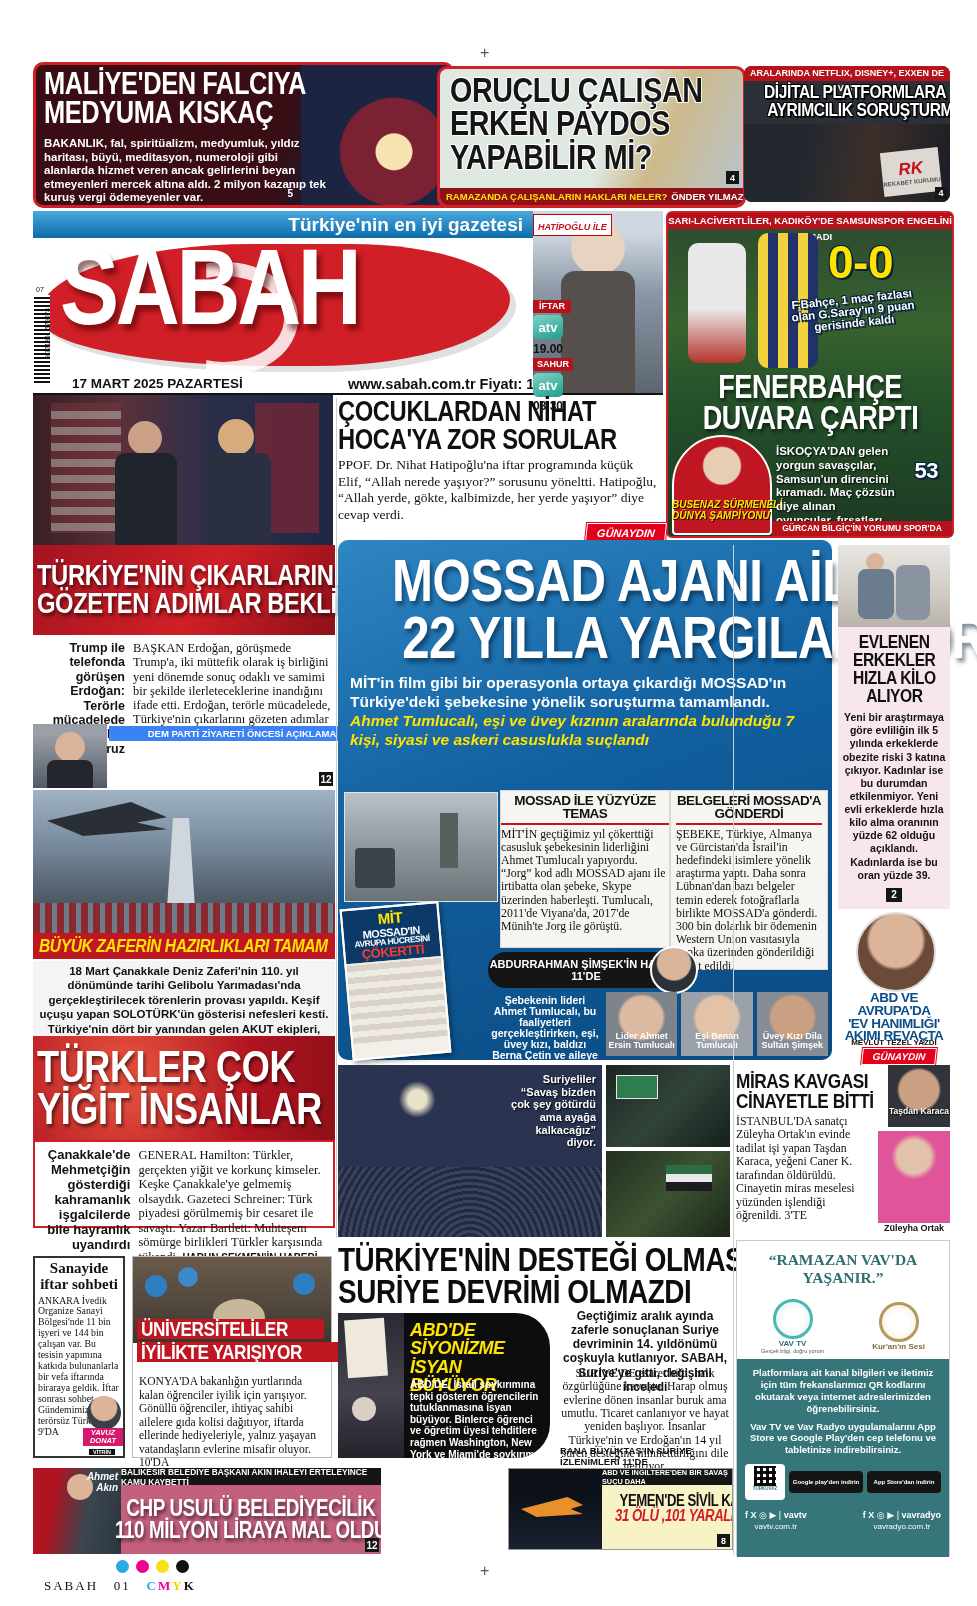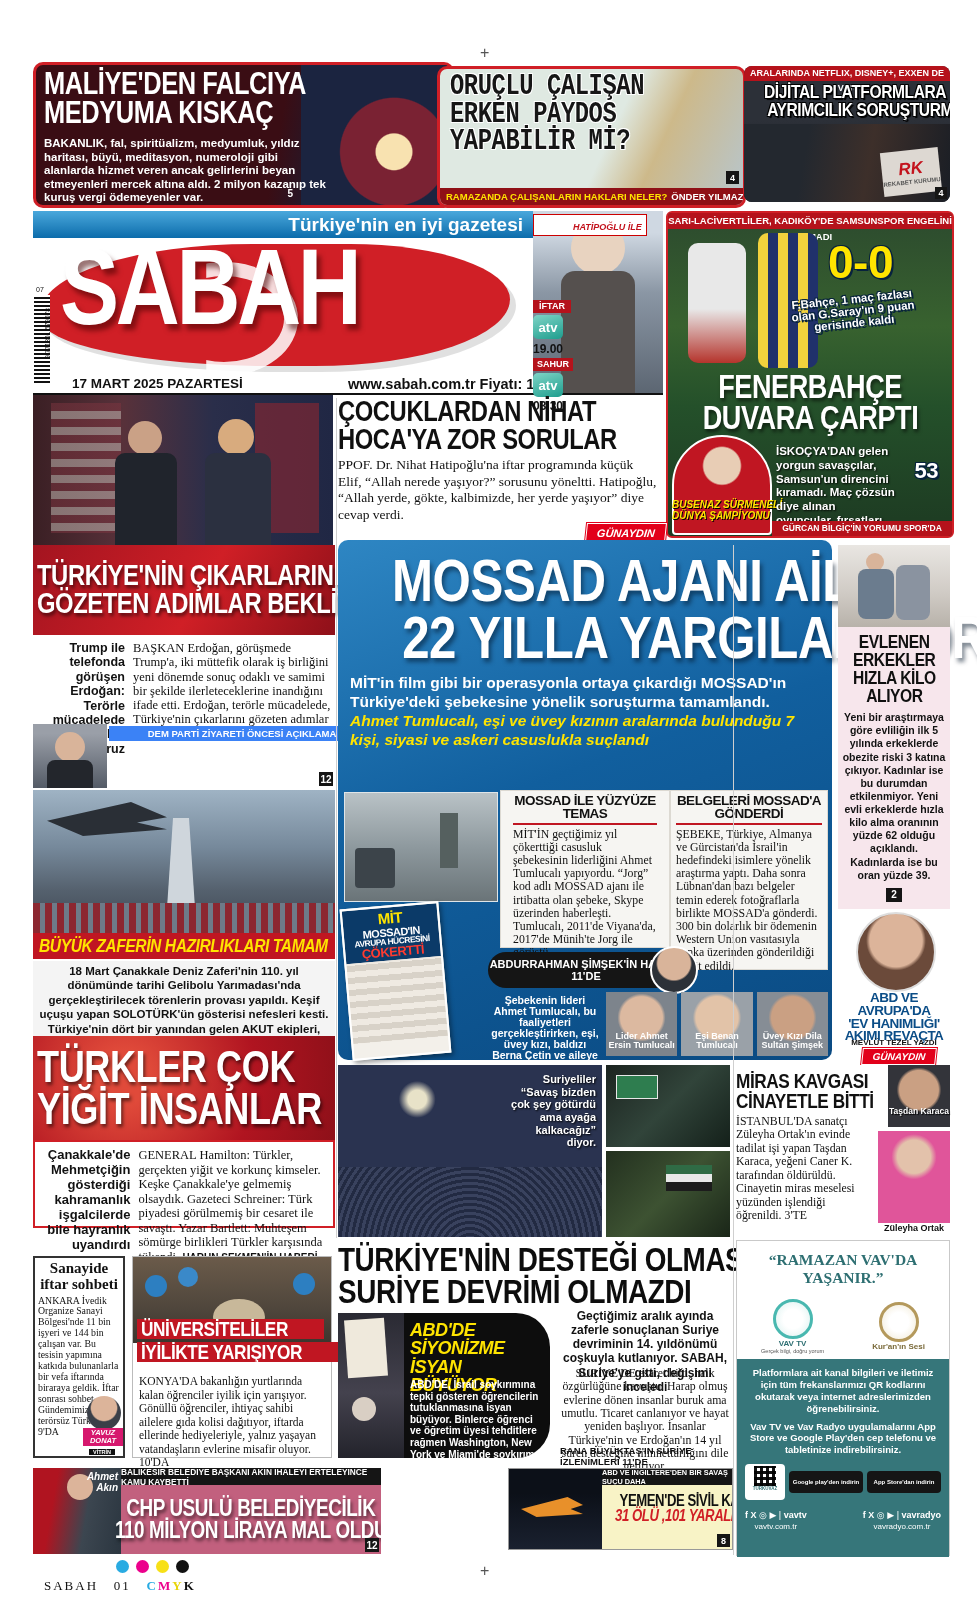--- a/index.html
+++ b/index.html
@@ -45,21 +45,21 @@
     <div class="abs photo" style="right:0;top:0;width:150px;height:140px;background:radial-gradient(circle at 62% 62%,#f8e2b0 0 14%,#7a2233 15% 42%,#1b2440 43%);"></div>
     <div class="abs hl wt" style="left:8px;top:4px;font-size:31px;">
       <span class="sqz">MALİYE'DEN FALCIYA</span><br>
       <span class="sqz">MEDYUMA KISKAÇ</span>
     </div>
     <div class="abs wt b" style="left:8px;top:72px;width:282px;font-size:11.5px;line-height:1.18;">BAKANLIK, fal, spiritüalizm, medyumluk, yıldız haritası, büyü, meditasyon, numeroloji gibi alanlarda hizmet veren ancak gelirlerini beyan etmeyenleri mercek altına aldı. 2 milyon kazanıp tek kuruş vergi ödemeyenler var.</div>
     <div class="abs wt b" style="right:158px;bottom:6px;font-size:10px;">5</div>
   </div>
 
   <div class="abs rbox" style="left:437px;top:66px;width:303px;height:136px;background:linear-gradient(115deg,#dfe9e2 55%,#cdb98a 70%,#b7c6ce);">
-    <div class="abs hl stroke-wt" style="left:10px;top:4px;font-size:29px;color:#161616;font-family:Liberation Mono, monospace;">
+    <div class="abs hl stroke-wt" style="left:10px;top:4px;font-size:35px;color:#161616;">
       <span class="sqz">ORUÇLU ÇALIŞAN</span><br>
       <span class="sqz">ERKEN PAYDOS</span><br>
       <span class="sqz">YAPABİLİR Mİ?</span>
     </div>
     <div class="abs" style="left:0;bottom:0;width:100%;height:17px;background:#8f1016;display:flex;align-items:center;padding:0 6px;box-sizing:border-box;white-space:nowrap;">
       <span class="b" style="color:#ffe400;font-size:9.5px;">RAMAZANDA ÇALIŞANLARIN HAKLARI NELER?</span>
       <span class="b wt" style="font-size:9.5px;margin-left:4px;">ÖNDER YILMAZ / İŞ'İN DOĞRUSU</span>
     </div>
     <div class="abs pg" style="right:4px;bottom:21px;width:13px;height:13px;font-size:9px;">4</div>
   </div>
@@ -93,21 +93,21 @@
   <div class="abs" style="left:36px;top:286px;font-size:7px;">07</div>
   <div class="abs b" style="left:72px;top:376px;font-size:13.5px;">17 MART 2025 PAZARTESİ</div>
   <div class="abs b" style="left:348px;top:376px;font-size:14.5px;">www.sabah.com.tr  Fiyatı: 10 TL</div>
   <div class="abs" style="left:33px;top:393px;width:630px;height:2px;background:#111;"></div>
 
   <div class="abs" style="left:533px;top:211px;width:130px;height:182px;background:linear-gradient(180deg,#cfd8e2 12%,#8a96a4 45%,#5c6672);overflow:hidden;">
     <div class="abs circ" style="left:38px;top:10px;width:54px;height:54px;background:#e8d3c0;"></div>
     <div class="abs" style="left:28px;top:60px;width:74px;height:130px;background:#55504e;border-radius:14px 14px 0 0;"></div>
   </div>
   <div class="abs" style="left:533px;top:214px;background:#fff;padding:1px 4px;border:1px solid #c00;">
-    <span class="b i" style="color:#c3121c;font-size:9px;margin-left:35px;">HATİPOĞLU İLE</span>
+    <span class="b i" style="color:#c3121c;font-size:9px;">HATİPOĞLU İLE</span>
   </div>
   <div class="abs kick" style="left:533px;top:300px;width:38px;height:13px;font-size:9px;line-height:13px;">İFTAR</div>
   <div class="abs atv" style="left:533px;top:315px;width:30px;height:24px;font-size:13px;">atv</div>
   <div class="abs b" style="left:533px;top:342px;font-size:12px;">19.00</div>
   <div class="abs kick" style="left:533px;top:358px;width:40px;height:13px;font-size:9px;line-height:13px;">SAHUR</div>
   <div class="abs atv" style="left:533px;top:373px;width:30px;height:24px;font-size:13px;">atv</div>
   <div class="abs b" style="left:533px;top:399px;font-size:12px;">03.30</div>
 
   <div class="abs" style="left:666px;top:211px;width:284px;height:323px;border:2px solid #d01f26;border-radius:6px;overflow:hidden;background:linear-gradient(180deg,#2c4a2e 0%,#38622f 35%,#24502a 60%,#1d3a22);">
     <div class="kick" style="width:100%;height:16px;font-size:9.5px;line-height:16px;">SARI-LACİVERTLİLER, KADIKÖY'DE SAMSUNSPOR ENGELİNİ AŞAMADI</div>
@@ -238,21 +238,21 @@
     <div class="abs" style="left:8px;top:365px;width:95px;height:148px;background:#f3f0ea;transform:rotate(-5deg);border:2px solid #fff;box-shadow:2px 3px 5px rgba(0,0,0,.4);overflow:hidden;">
       <div class="ctr" style="background:#0b3a68;padding:2px 0;">
         <span class="hl" style="color:#ffe400;font-size:15px;">MİT</span>
         <span class="hl wt" style="font-size:11px;display:block;">MOSSAD'IN</span>
         <span class="hl wt" style="font-size:8.5px;display:block;">AVRUPA HÜCRESİNİ</span>
         <span class="hl" style="color:#ff3b30;font-size:13px;display:block;">ÇÖKERTTİ</span>
       </div>
       <div style="height:80px;background:repeating-linear-gradient(0deg,#d8d2c8 0 6px,#efeae2 6px 12px);"></div>
     </div>
 
-    <div class="abs" style="left:162px;top:250px;width:170px;height:158px;background:#f6f5f2;border:1px solid #dcd9d2;padding:2px 12px;box-sizing:border-box;">
+    <div class="abs" style="left:162px;top:250px;width:170px;height:158px;background:#f6f5f2;border:1px solid #dcd9d2;padding:2px 0;box-sizing:border-box;">
       <div class="hl ctr" style="font-size:13.5px;border-bottom:2px solid #c01622;padding:2px 0;">MOSSAD İLE YÜZYÜZE TEMAS</div>
       <div class="serif" style="font-size:11.8px;line-height:1.12;margin-top:3px;">MİT'İN geçtiğimiz yıl çökerttiği casusluk şebekesinin liderliğini Ahmet Tumlucalı yapıyordu. “Jorg” kod adlı MOSSAD ajanı ile irtibatta olan şebeke, Skype üzerinden haberleşti. Tumlucalı, 2011'de Viyana'da, 2017'de Münih'te Jorg ile görüştü.</div>
     </div>
 
     <div class="abs" style="left:332px;top:250px;width:158px;height:180px;background:#f6f5f2;border:1px solid #dcd9d2;padding:2px 5px;box-sizing:border-box;">
       <div class="hl ctr" style="font-size:13.5px;border-bottom:2px solid #c01622;padding:2px 0;">BELGELERİ MOSSAD'A GÖNDERDİ</div>
       <div class="serif" style="font-size:11.8px;line-height:1.12;margin-top:3px;">ŞEBEKE, Türkiye, Almanya ve Gürcistan'da İsrail'in hedefindeki isimlere yönelik araştırma yaptı. Daha sonra Lübnan'dan bazı belgeler temin ederek fotoğraflarla birlikte MOSSAD'a gönderdi. 300 bin dolarlık bir ödemenin Western Union vasıtasıyla banka üzerinden gönderildiği tespit edildi.</div>
     </div>
 
     <div class="abs" style="left:150px;top:412px;width:196px;height:36px;background:#151515;border-radius:18px;display:flex;align-items:center;justify-content:center;">

